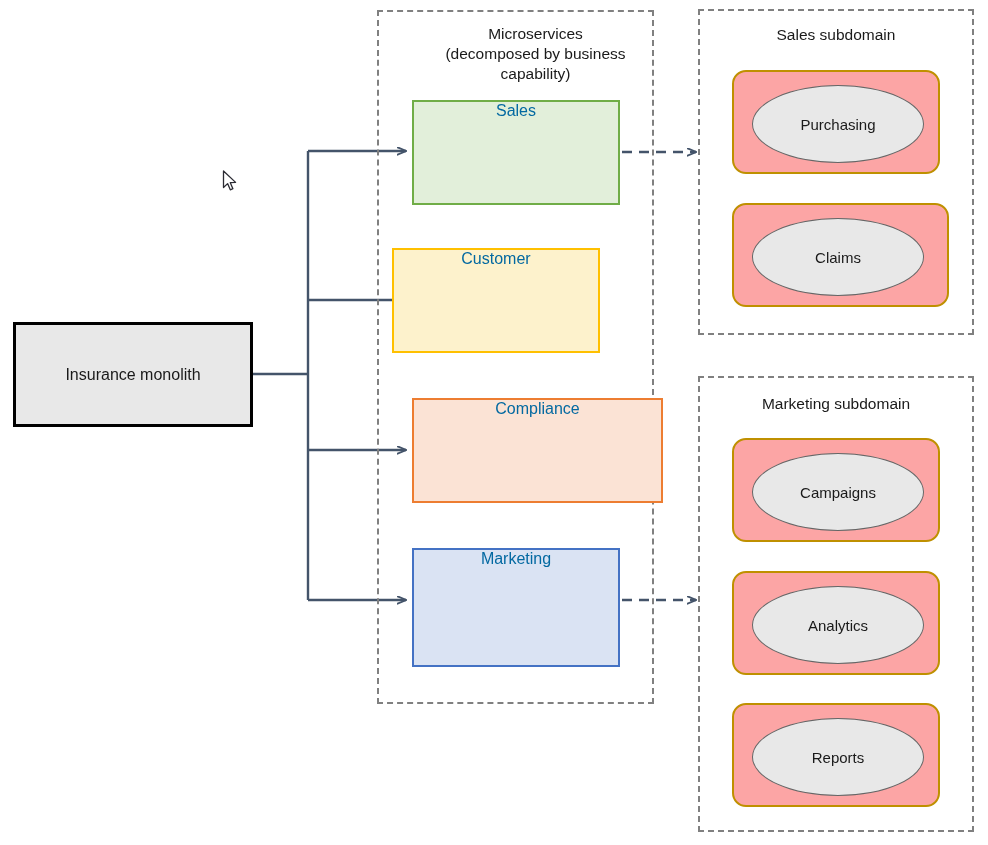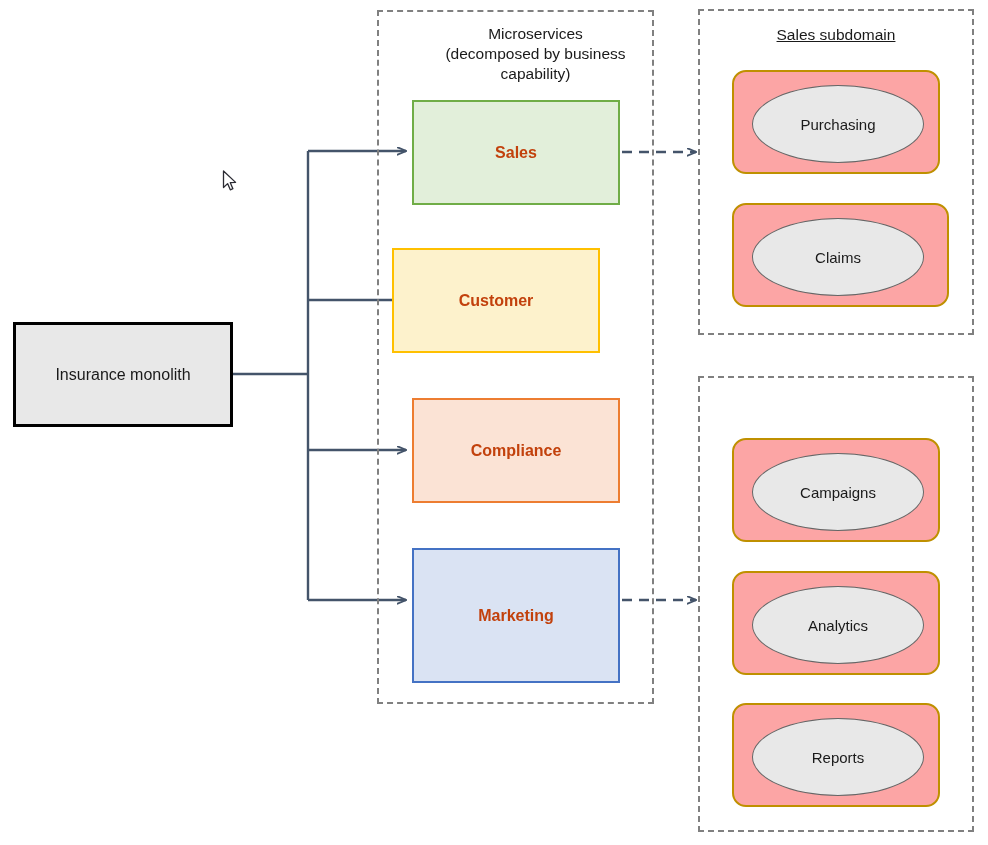--- a/index.html
+++ b/index.html
@@ -49,25 +49,24 @@
     color: #1a1a1a;
   }
 
   
   .svc {
     position: absolute;
     box-sizing: border-box;
     border-width: 2px;
     border-style: solid;
     display: flex;
-    align-items: center;
+    align-items: flex-start;
     justify-content: center;
     font-size: 16px;
-    color: #c2410c;
-    font-weight: bold;
+    color: #0369a1;
   }
 
   
   .cap {
     position: absolute;
     box-sizing: border-box;
     background: #fca5a5;
     border: 2.5px solid #bf9000;
     border-radius: 14px;
   }
@@ -126,65 +125,66 @@
 
     <path d="M308,450 L406,450" fill="none" stroke="#44546a" stroke-width="2.4" marker-end="url(#arrowSolid)"></path>
 
     <path d="M308,600 L406,600" fill="none" stroke="#44546a" stroke-width="2.4" marker-end="url(#arrowSolid)"></path>
 
     <path d="M622,152 L696,152" fill="none" stroke="#44546a" stroke-width="2.4" stroke-dasharray="10 7" marker-end="url(#arrowDash)"></path>
 
     <path d="M622,600 L696,600" fill="none" stroke="#44546a" stroke-width="2.4" stroke-dasharray="10 7" marker-end="url(#arrowDash)"></path>
   </svg>
 
-  <div class="monolith" style="left:13px; top:322px; width:220px; height:105px;">
+  <div class="monolith" style="left:13px; top:322px; width:240px; height:105px;">
     <span>Insurance monolith</span>
   </div>
 
   <div class="group" style="left:377px; top:10px; width:277px; height:694px;"></div>
   <div class="group-title" style="left:397px; top:24px; width:277px;">Microservices
 (decomposed by business
 capability)</div>
 
   <div class="svc" style="left:412px; top:100px; width:208px; height:105px;
        background:#e2efda; border-color:#70ad47;">
     <span>Sales</span>
   </div>
 
   <div class="svc" style="left:392px; top:248px; width:208px; height:105px;
        background:#fdf2cc; border-color:#ffc000;">
     <span>Customer</span>
   </div>
 
-  <div class="svc" style="left:412px; top:398px; width:208px; height:105px;
+  <div class="svc" style="left:412px; top:398px; width:251px; height:105px;
        background:#fbe3d5; border-color:#ed7d31;">
     <span>Compliance</span>
   </div>
 
-  <div class="svc" style="left:412px; top:548px; width:208px; height:135px;
+  <div class="svc" style="left:412px; top:548px; width:208px; height:119px;
        background:#dae3f3; border-color:#4472c4;">
     <span>Marketing</span>
   </div>
 
   <div class="group" style="left:698px; top:9px; width:276px; height:326px;"></div>
-  <div class="group-title" style="left:698px; top:25px; width:276px;text-decoration:underline;">Sales subdomain</div>
+  <div class="group-title" style="left:698px; top:25px; width:276px;">Sales subdomain</div>
 
   <div class="cap" style="left:732px; top:70px; width:208px; height:104px;">
     <div class="cap-ellipse" style="left:18px; top:13px; width:172px; height:78px;">
       <span>Purchasing</span>
     </div>
   </div>
 
   <div class="cap" style="left:732px; top:203px; width:217px; height:104px;">
     <div class="cap-ellipse" style="left:18px; top:13px; width:172px; height:78px;">
       <span>Claims</span>
     </div>
   </div>
 
   <div class="group" style="left:698px; top:376px; width:276px; height:456px;"></div>
+  <div class="group-title" style="left:698px; top:394px; width:276px;">Marketing subdomain</div>
 
   <div class="cap" style="left:732px; top:438px; width:208px; height:104px;">
     <div class="cap-ellipse" style="left:18px; top:13px; width:172px; height:78px;">
       <span>Campaigns</span>
     </div>
   </div>
 
   <div class="cap" style="left:732px; top:571px; width:208px; height:104px;">
     <div class="cap-ellipse" style="left:18px; top:13px; width:172px; height:78px;">
       <span>Analytics</span>

